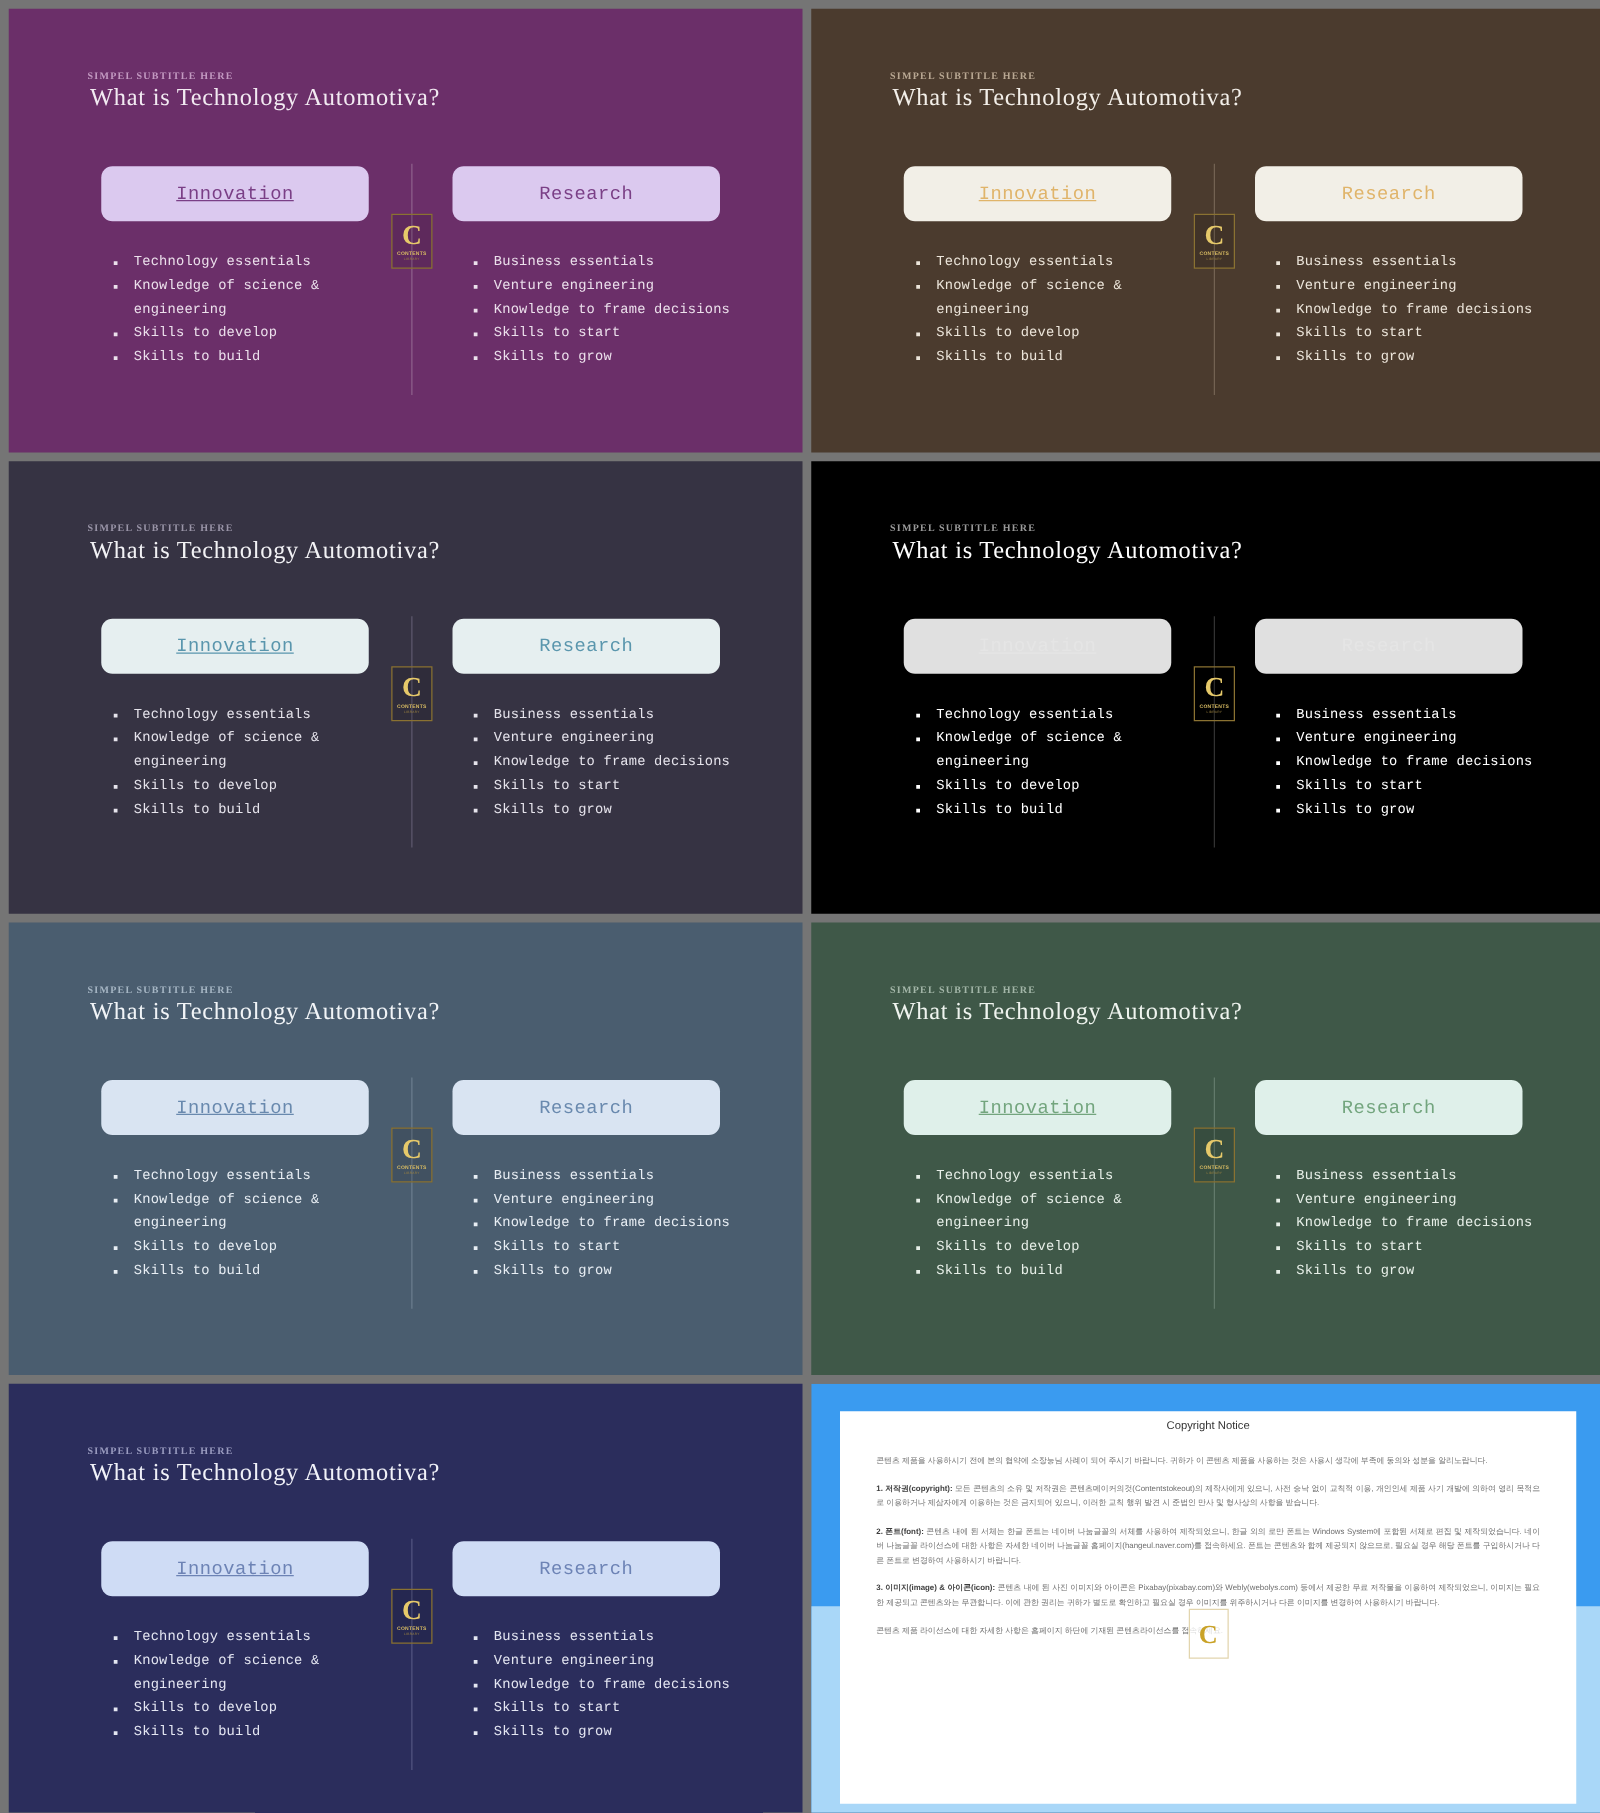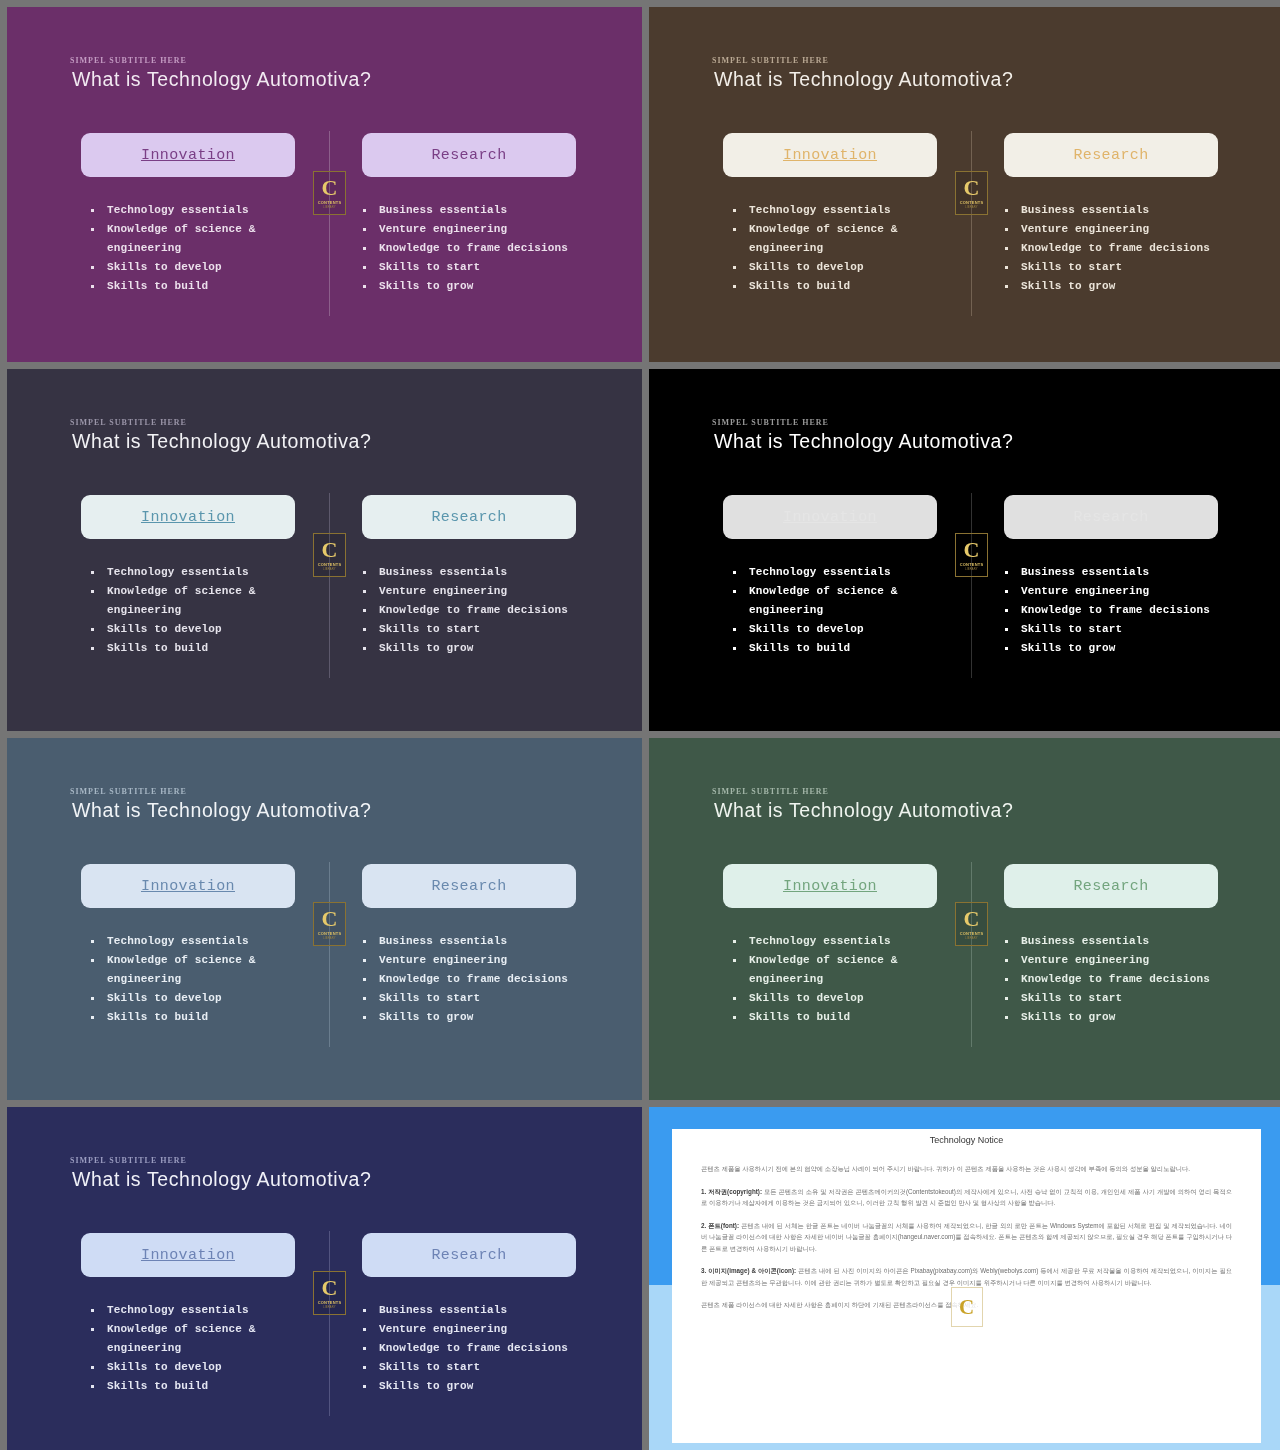--- a/index.html
+++ b/index.html
@@ -38,21 +38,21 @@
     font-family: "Liberation Serif", "DejaVu Serif", serif;
     white-space: nowrap;
   }
   .title {
     position: absolute;
     left: 65px;
     top: 61px;
     font-size: 19.5px;
     letter-spacing: 0.6px;
     white-space: nowrap;
-    font-family: Liberation Sans, sans-serif;
+    font-family: Liberation Serif, serif;
   }
   .divider {
     position: absolute;
     left: 322px;
     top: 124px;
     width: 1px;
     height: 185px;
     opacity: 0.45;
   }
   .logo {
@@ -106,22 +106,22 @@
   .card.left  { left: 74px; text-decoration: underline;  }
   .card.right { left: 355px; }
   .bullets {
     position: absolute;
     font-size: 11px;
     line-height: 19px;
     letter-spacing: 0.15px;
     width: 250px;
   }
   .bullets.left  { left: 78px;  }
-  .bullets.right { left: 350px; width: 265px; }
-  .bullets ul { margin: 0; padding: 0; list-style: none; font-weight: bold; }
+  .bullets.right { left: 366px; width: 265px; }
+  .bullets ul { margin: 0; padding: 0; list-style: none; }
   .bullets li {
     position: relative;
     padding-left: 22px;
     margin: 0 0 0 0;
   }
   .bullets li::before {
     content: "";
     position: absolute;
     left: 6px;
     top: 8px;
@@ -401,21 +401,21 @@
           <li>Knowledge to frame decisions</li>
           <li>Skills to start</li>
           <li>Skills to grow</li>
         </ul>
       </div>
     </div>
     <div class="slide">
   <div class="cp">
     <div class="cp-lower"></div>
     <div class="cp-paper">
-      <div class="cp-subtitle">Technology Notice</div>
+      <div class="cp-subtitle">Copyright Notice</div>
       <div class="cp-body">
         <p>콘텐츠 제품을 사용하시기 전에 본의 협약에 소장능님 사례이 되어 주시기 바랍니다. 귀하가 이 콘텐츠 제품을 사용하는 것은 사용시 생각에 부족에 동의와 성분을 알리노랍니다.</p>
         <p><b>1. 저작권(copyright):</b> <span>모든 콘텐츠의 소유 및 저작권은 콘텐츠메이커의것(Contentstokeout)의 제작사에게 있으니, 사전 승낙 없이 교칙적 이용, 개인인세 제품 사기 개발에 의하여 영리 목적으로 이용하거나 제삼자에게 이용하는 것은 금지되어 있으니, 이러한 교칙 행위 발견 시 준법인 만사 및 형사상의 사항을 받습니다.</span></p>
         <p><b>2. 폰트(font):</b> <span>콘텐츠 내에 된 서체는 한글 폰트는 네이버 나눔글꼴의 서체를 사용하여 제작되었으니, 한글 외의 로만 폰트는 Windows System에 포함된 서체로 편집 및 제작되었습니다. 네이버 나눔글꼴 라이선스에 대한 사항은 자세한 네이버 나눔글꼴 홈페이지(hangeul.naver.com)를 접속하세요. 폰트는 콘텐츠와 함께 제공되지 않으므로, 필요실 경우 해당 폰트를 구입하시거나 다른 폰트로 변경하여 사용하시기 바랍니다.</span></p>
         <p><b>3. 이미지(image) &amp; 아이콘(icon):</b> <span>콘텐츠 내에 된 사진 이미지와 아이콘은 Pixabay(pixabay.com)와 Webly(webolys.com) 등에서 제공한 무료 저작물을 이용하여 제작되었으니, 이미지는 필요한 제공되고 콘텐츠와는 무관합니다. 이에 관한 권리는 귀하가 별도로 확인하고 필요실 경우 이미지를 위주하시거나 다른 이미지를 변경하여 사용하시기 바랍니다.</span></p>
         <p>콘텐츠 제품 라이선스에 대한 자세한 사항은 홈페이지 하단에 기재된 콘텐츠라이선스를 접속하세요.</p>
       </div>
       <div class="cp-watermark">
         <span class="wc">C</span>
       </div>

